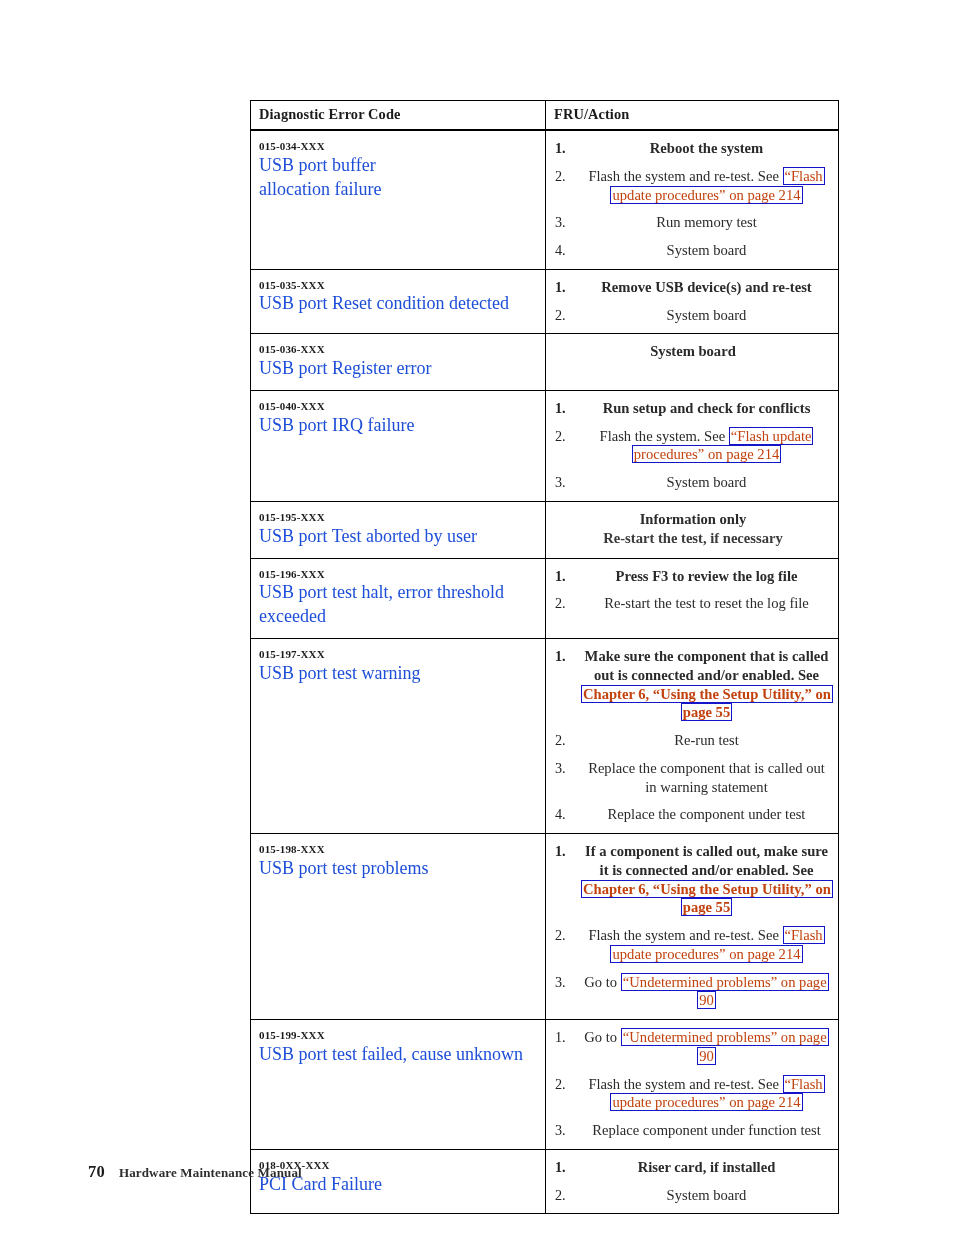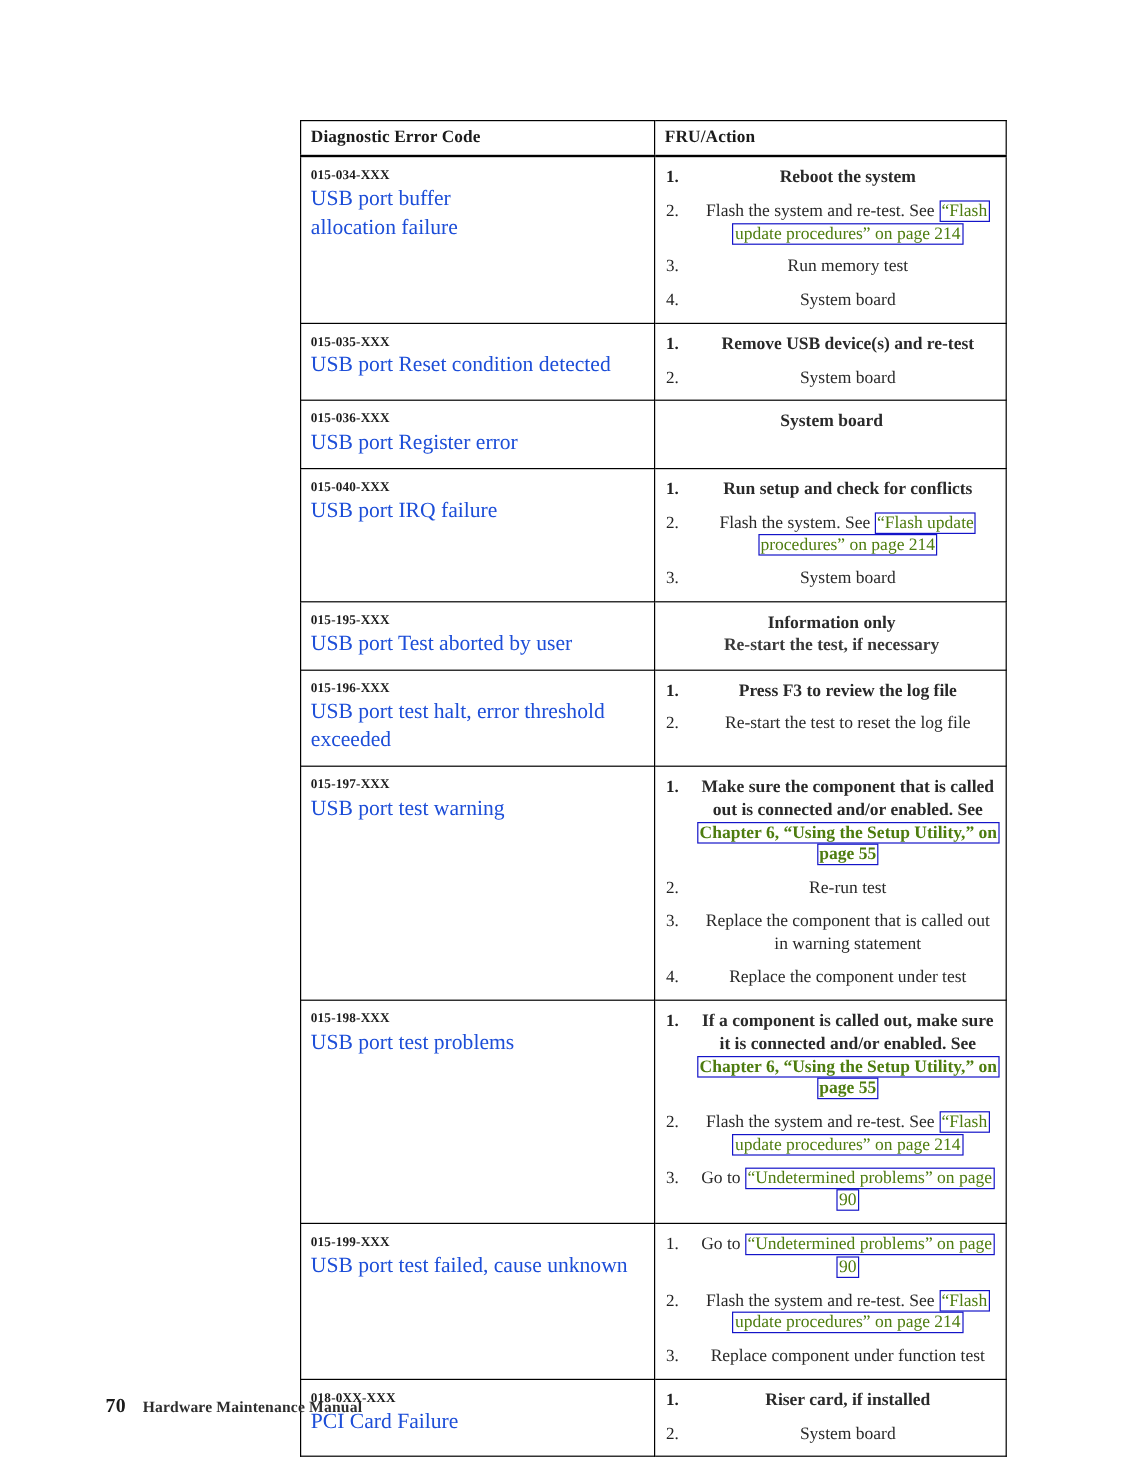--- a/index.html
+++ b/index.html
@@ -104,21 +104,21 @@
   .sub {
     display: block;
     font-weight: bold;
     color: #3a3a3a;
   }
 
   
   .xref {
     border: 1.6px solid #1414c8;
     padding: 0 1px;
-    color: #4d7c0f;
+    color: #c2410c;
     text-decoration: none;
     box-decoration-break: clone;
     -webkit-box-decoration-break: clone;
     line-height: 1.18;
   }
 
   
   .footer {
     position: absolute;
     left: 88px;

